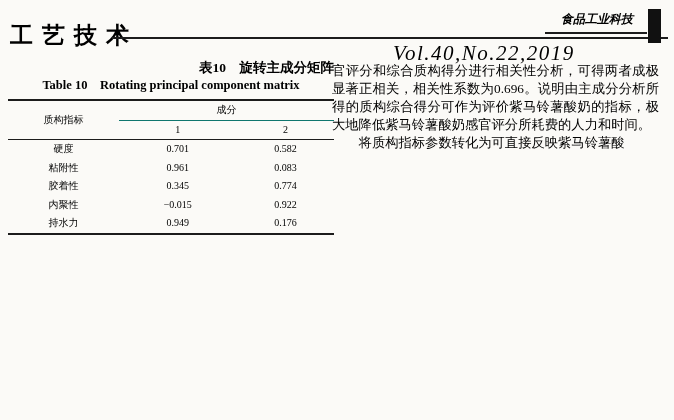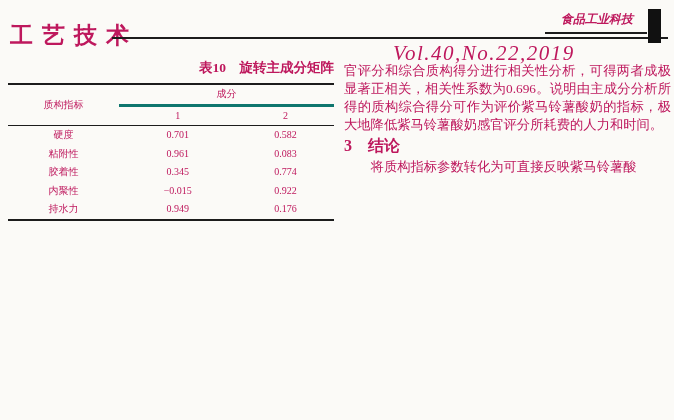--- a/index.html
+++ b/index.html
@@ -1,20 +1,20 @@
 <!DOCTYPE html>
 <html><head>
 <meta charset="utf-8">
 <style>
   * { margin: 0; padding: 0; box-sizing: border-box; }
   html, body { width: 674px; height: 420px; }
   body { font-family: "Liberation Serif", "DejaVu Serif", serif; }
   .page {
     position: relative; width: 674px; height: 420px;
-    background: #fbfaf7; color: #be185d; overflow: hidden;
+    background: #fbfaf7; color: #000000; overflow: hidden;
   }
   
   .section-label {
     position: absolute; left: 10px; top: 20px;
     font-size: 23px; font-weight: bold; letter-spacing: 9px;
     font-family: "DejaVu Serif", serif;
   }
   .header-rule {
     position: absolute; left: 112px; top: 37px; width: 556px; height: 2px;
     background: #1c1c1c;
@@ -35,52 +35,53 @@
   .volume-info {
     position: absolute; left: 393px; top: 41px;
     font-size: 21px; font-style: italic; letter-spacing: 1.5px;
   }
   
   .col { position: absolute; width: 328px; font-size: 13.3px; line-height: 18px; text-align: justify; }
   .col p { margin: 0; }
   .indent { text-indent: 2em; }
   .left-col-table { left: 8px; top: 58px; width: 326px; position: absolute; }
   .left-col-text { left: 8px; top: 243px; }
-  .right-col { left: 344px; top: 62px; width: 327px; }
+  .right-col { left: 332px; top: 62px; width: 327px; }
   
   .tbl-title-cn { text-align: right; font-weight: bold; font-size: 13.5px; line-height: 19px; }
   .tbl-title-en { text-align: center; font-weight: bold; font-size: 12.5px; line-height: 16px; }
   table {
     border-collapse: collapse; width: 100%; margin-top: 6px;
     font-size: 10px;
     border-top: 2px solid #1c1c1c; border-bottom: 2px solid #1c1c1c;
   }
   td { text-align: center; padding: 1px 2px; line-height: 16.5px; }
   td.rowhead-cell { width: 34%; border-bottom: 1.5px solid #1c1c1c; }
-  td.group-cell { border-bottom: 3px solid #0f766e; }
+  td.group-cell { border-bottom: 1px solid #0f766e; }
   tr.subhead td { border-bottom: 1.5px solid #1c1c1c; }
   
   .formula { font-weight: bold; padding-left: 26px; letter-spacing: 0.5px; }
   .sec-heading-inline { font-weight: bold; }
   .sec3-heading { font-weight: bold; font-size: 16px; line-height: 24px; margin: 2px 0 2px 0; text-align: left; }
 </style>
 </head>
 <body>
 
 <div class="page">
 
   <div class="section-label">工艺技术</div>
   <div class="header-rule"></div>
   <div class="journal-logo">食品工业科技</div>
   <div class="journal-logo-underline"></div>
   <div class="journal-logo-bar"></div>
   <div class="volume-info">Vol.40,No.22,2019</div>
 
   <div class="left-col-table">
     <div class="tbl-title-cn">表10　旋转主成分矩阵</div>
+    <div class="tbl-title-en">Table 10　Rotating principal component matrix</div>
     <table>
       <tbody>
         <tr>
           <td class="rowhead-cell" rowspan="2">质构指标</td>
           <td class="group-cell" colspan="2">成分</td>
         </tr>
         <tr class="subhead">
           <td>1</td>
           <td>2</td>
         </tr>
@@ -109,17 +110,16 @@
           <td>0.949</td>
           <td>0.176</td>
         </tr>
       </tbody>
     </table>
   </div>
 
 
   <div class="col right-col">
     <p>官评分和综合质构得分进行相关性分析，可得两者成极显著正相关，相关性系数为0.696。说明由主成分分析所得的质构综合得分可作为评价紫马铃薯酸奶的指标，极大地降低紫马铃薯酸奶感官评分所耗费的人力和时间。</p>
-    <p class="sec3-heading">3　结论</p>
     <p class="indent">将质构指标参数转化为可直接反映紫马铃薯酸</p>
   </div>
 
 </div>
 
 </body></html>

